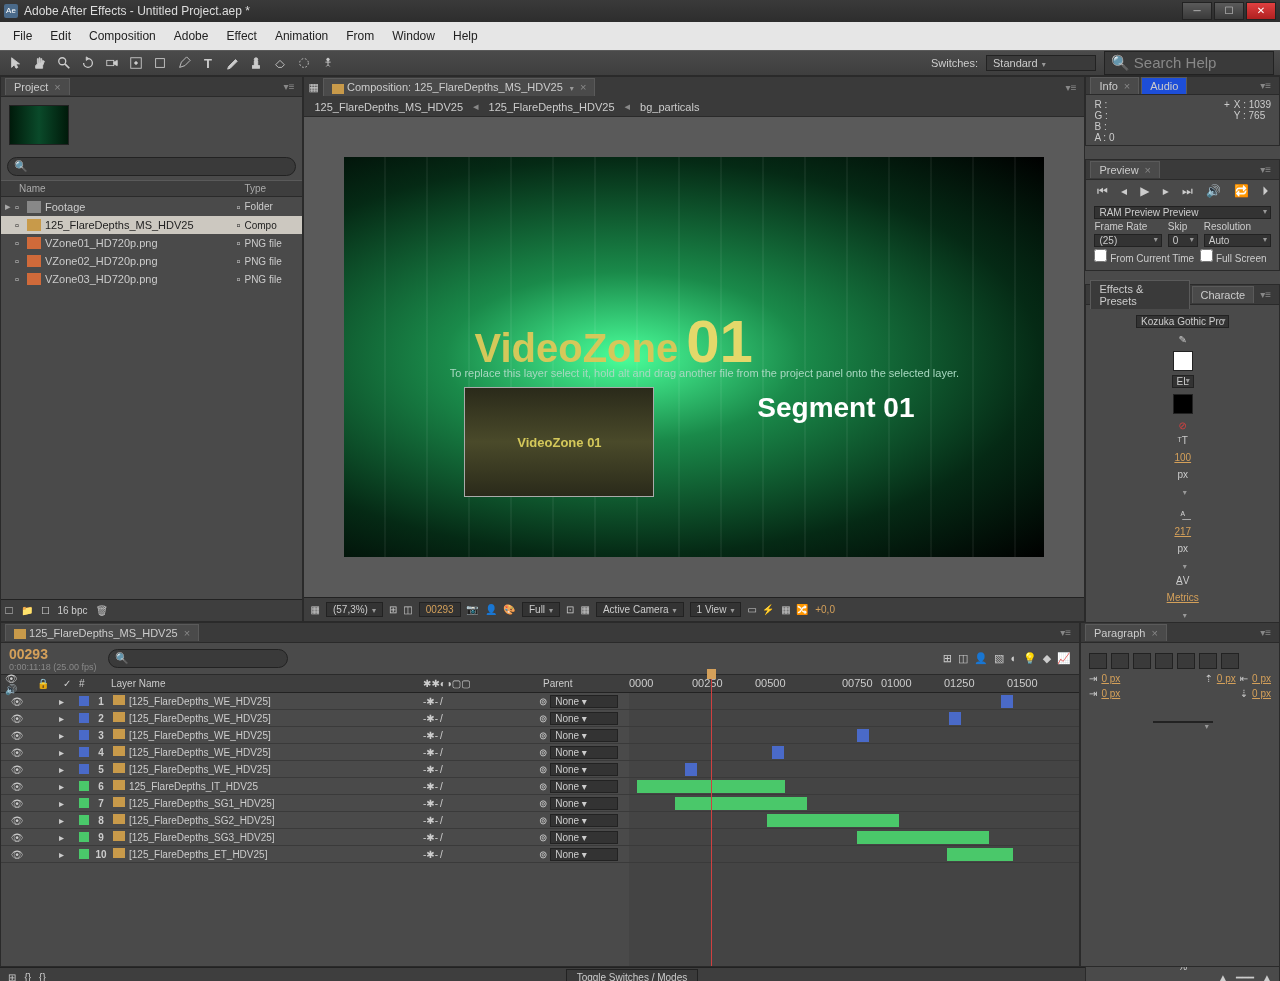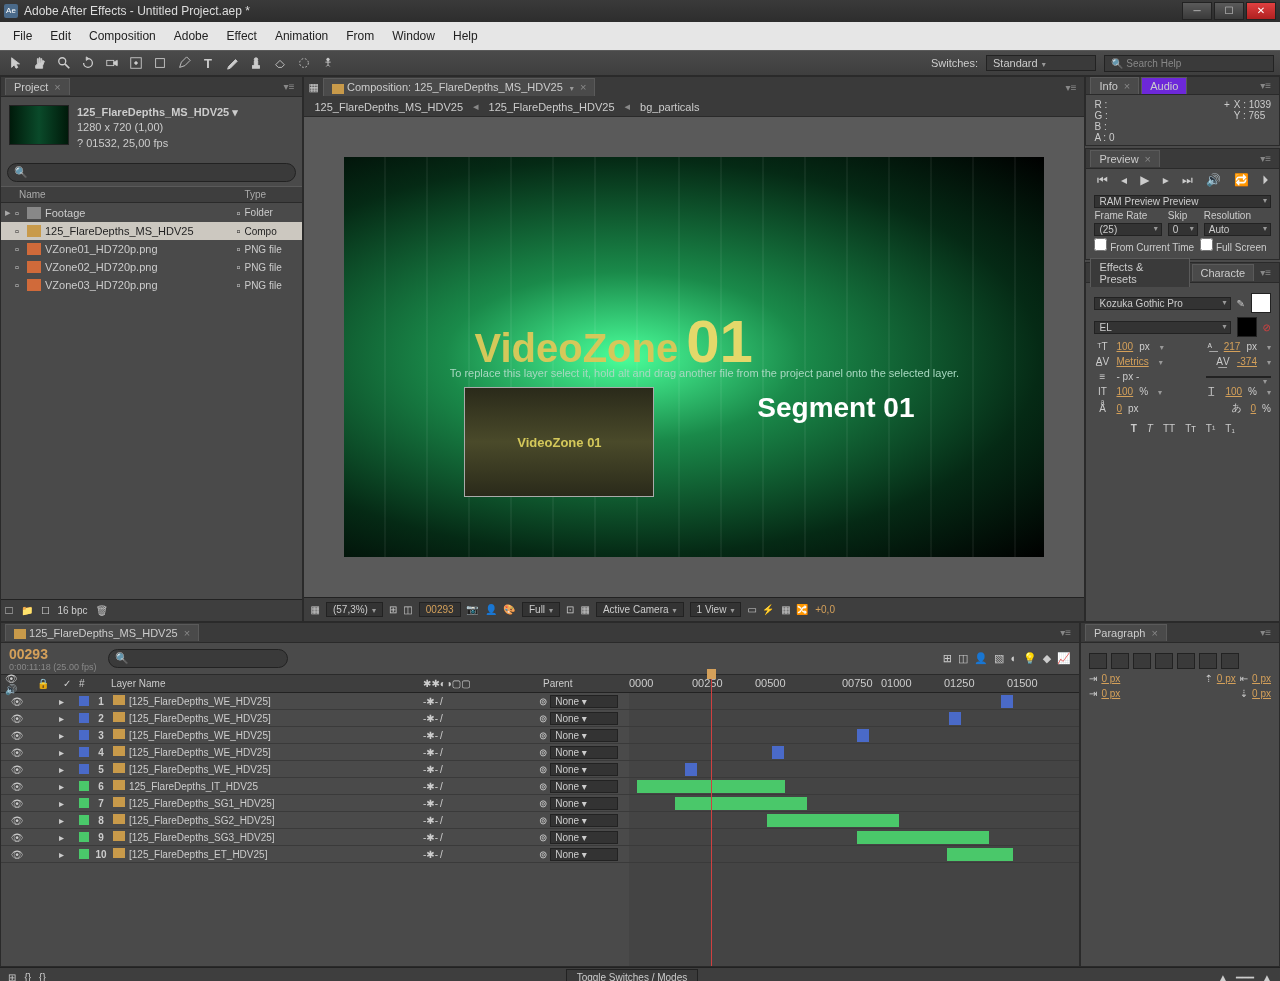--- a/index.html
+++ b/index.html
@@ -11,21 +11,21 @@
 .win-btn { width:30px; height:18px; margin-left:2px; text-align:center; line-height:16px; font-size:10px; border:1px solid #222; background:linear-gradient(#5a5a5a,#3a3a3a); }
 .win-close { background:linear-gradient(#e04040,#b02020); color:#fff; }
 .menubar { height:28px; background:#e6e6e6; display:flex; align-items:center; padding:0 4px; color:#222; }
 .menubar span { padding:0 9px; font-size:12px; }
 .toolbar { height:26px; background:linear-gradient(#4a4a4a,#3e3e3e); border-top:1px solid #5a5a5a; border-bottom:1px solid #2a2a2a; display:flex; align-items:center; padding:0 6px; }
 .tool-btn { width:20px; height:20px; margin-right:4px; display:flex; align-items:center; justify-content:center; color:#ccc; }
 .tool-btn svg { width:14px; height:14px; fill:#ccc; stroke:#ccc; }
 .toolbar-right { margin-left:auto; display:flex; align-items:center; gap:8px; }
 .ws-label { font-size:11px; }
 .ws-select { background:#3a3a3a; border:1px solid #222; color:#ccc; padding:1px 20px 1px 6px; font-size:11px; min-width:110px; }
-.search-help { background:#3a3a3a; border:1px solid #222; color:#888; padding:2px 6px; font-size:10px; width:170px; }
+.search-help { background:#3a3a3a; border:1px solid #222; color:#888; padding:2px 6px; font-size:15px; width:170px; }
 .main-area { display:flex; height:calc(100% - 22px - 22px - 26px - 345px - 20px); }
 .panel { background:#4a4a4a; border:1px solid #2a2a2a; display:flex; flex-direction:column; }
 .panel-tabs { height:20px; background:#3a3a3a; display:flex; align-items:center; padding:0 4px; border-bottom:1px solid #2a2a2a; }
 .panel-tab { padding:2px 8px; font-size:11px; background:#4a4a4a; border:1px solid #5a5a5a; border-bottom:none; margin-right:2px; }
 .panel-tab .x { margin-left:6px; color:#888; }
 .left-col { width:312px; display:flex; flex-direction:column; }
 .project-panel { flex:1; }
 .proj-preview { display:flex; padding:8px; gap:8px; }
 .proj-thumb { width:60px; height:40px; background:linear-gradient(90deg,#001a0a,#0a4a2a,#001a0a); border:1px solid #222; }
 .proj-info { font-size:11px; line-height:1.4; }
@@ -51,33 +51,33 @@
 .canvas { width:700px; height:400px; background:radial-gradient(ellipse at 40% 50%,#4aff9a 0%,#1a8a4a 30%,#052a15 70%,#000 100%); position:relative; overflow:hidden; }
 .canvas::before { content:""; position:absolute; inset:0; background:repeating-linear-gradient(90deg,transparent 0 40px,rgba(255,255,255,0.05) 40px 42px); }
 .vz-title { position:absolute; left:130px; top:150px; font-size:40px; font-weight:bold; color:#d4c85a; font-family:Arial; }
 .vz-title .num { font-size:60px; color:#e4d86a; margin-left:8px; }
 .vz-sub { position:absolute; left:60px; top:210px; font-size:11px; color:#a8d8c0; width:600px; text-align:center; }
 .seg-title { position:absolute; right:130px; top:235px; font-size:28px; color:#fff; font-weight:bold; }
 .inset-thumb { position:absolute; left:120px; top:230px; width:190px; height:110px; background:linear-gradient(#2a2a1a,#4a4a2a,#2a2a1a); border:1px solid #aaa; display:flex; flex-direction:column; align-items:center; justify-content:center; }
 .inset-thumb .t { font-size:13px; color:#d4c85a; font-weight:bold; }
 .viewer-footer { height:24px; background:#3e3e3e; border-top:1px solid #222; display:flex; align-items:center; padding:0 6px; gap:6px; font-size:10px; }
 .vf-box { background:#333; border:1px solid #222; padding:1px 6px; }
-.right-col { width:200px; display:flex; flex-direction:column; gap:2px; }
+.right-col { width:200px; display:flex; flex-direction:column; gap:13px; }
 .info-panel { height:70px; }
 .info-body { padding:4px 8px; font-size:10px; display:flex; justify-content:space-between; }
 .preview-panel { }
 .preview-btns { display:flex; justify-content:space-around; padding:4px; }
 .preview-btns span { font-size:12px; }
 .ram-opts { padding:4px 8px; font-size:10px; }
 .ram-row { display:flex; gap:6px; margin:2px 0; }
 .ram-sel { background:#333; border:1px solid #222; padding:0 4px; flex:1; position:relative; }
 .ram-sel::after { content:"▾"; position:absolute; right:3px; font-size:8px; color:#999; }
 .char-panel { flex:1; }
 .char-body { padding:6px 8px; font-size:10px; }
-.char-row { display:flex; align-items:center; gap:6px; margin:4px 0; }
+.char-row { display:flex; align-items:center; gap:6px; margin:4px 0;flex-direction:column; }
 .char-val { color:#d4a05a; text-decoration:underline; }
 .char-ico { width:16px; text-align:center; }
 .color-swatch { width:20px; height:20px; border:1px solid #222; }
 .type-btns { display:flex; gap:10px; justify-content:center; margin-top:8px; }
 .bottom-area { height:345px; display:flex; }
 .timeline-panel { flex:1; display:flex; flex-direction:column; border:1px solid #2a2a2a; }
 .tl-header { height:32px; display:flex; align-items:center; padding:0 8px; gap:12px; background:#4a4a4a; border-bottom:1px solid #2a2a2a; }
 .tl-time { color:#d4a05a; font-size:14px; font-weight:bold; }
 .tl-fps { font-size:9px; color:#888; }
 .tl-search { flex:0 0 180px; background:#3a3a3a; border:1px solid #222; border-radius:10px; padding:2px 6px; }
@@ -227,25 +227,20 @@
 <div class="main-area">
 
   <div class="left-col">
     <div class="panel project-panel">
       <div class="panel-tabs">
         <div class="panel-tab"><span>Project</span><span class="x">×</span></div>
         <div class="panel-menu">▾≡</div>
       </div>
       <div class="proj-preview">
         <div class="proj-thumb"></div>
-        <div class="proj-info">
-          <div class="name">125_FlareDepths_MS_HDV25 ▾</div>
-          <div>1280 x 720 (1,00)</div>
-          <div>? 01532, 25,00 fps</div>
-        </div>
       </div>
       <div class="proj-search">🔍</div>
       <div class="proj-header">
         <span style="width:14px"></span>
         <span style="flex:1">Name</span>
         <span style="width:54px">Type</span>
       </div>
       <div class="proj-list" id="proj-list">
           <div class="proj-row">
             <span class="tri">▸</span>
@@ -344,21 +339,21 @@
         <span>🔀</span>
         <span style="color:#d4a05a">+0,0</span>
       </div>
     </div>
   </div>
 
   <div class="right-col">
     <div class="panel info-panel">
       <div class="panel-tabs">
         <div class="panel-tab"><span>Info</span><span class="x">×</span></div>
-        <div class="panel-tab" style="background:#6d28d9">Audio</div>
+        <div class="panel-tab" style="background:#1d4ed8">Audio</div>
         <div class="panel-menu">▾≡</div>
       </div>
       <div class="info-body">
         <div>
           <div>R :</div>
           <div>G :</div>
           <div>B :</div>
           <div>A : 0</div>
         </div>
         <div style="display:flex;gap:4px;align-items:flex-start">

